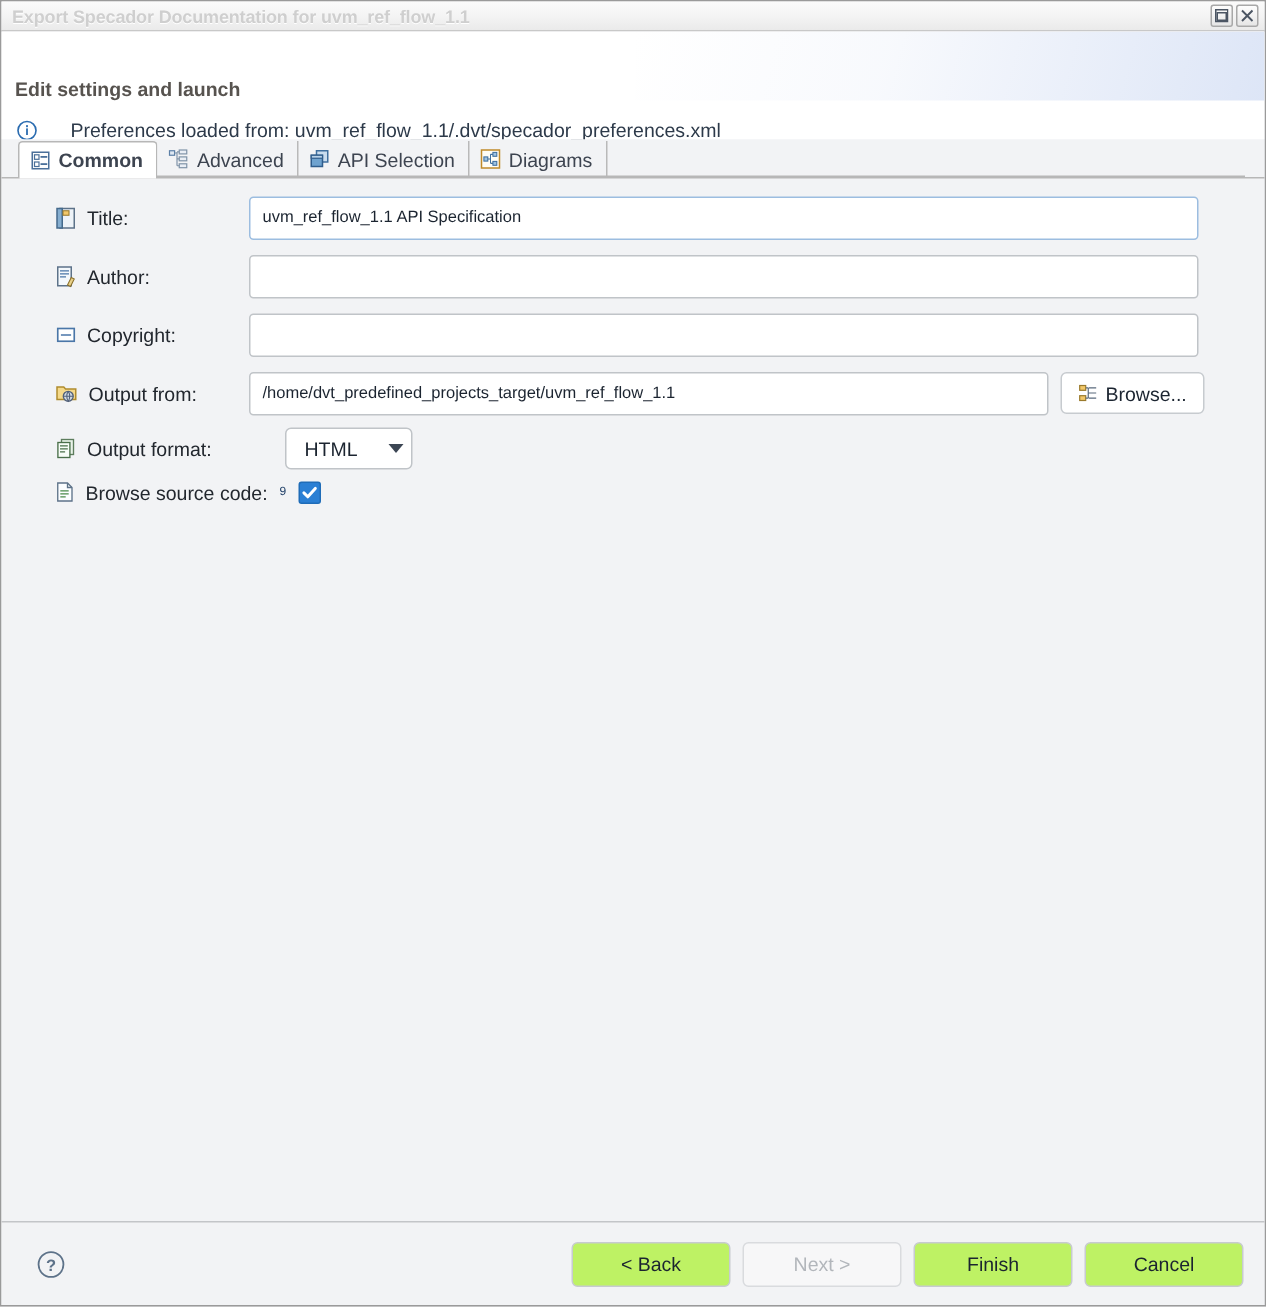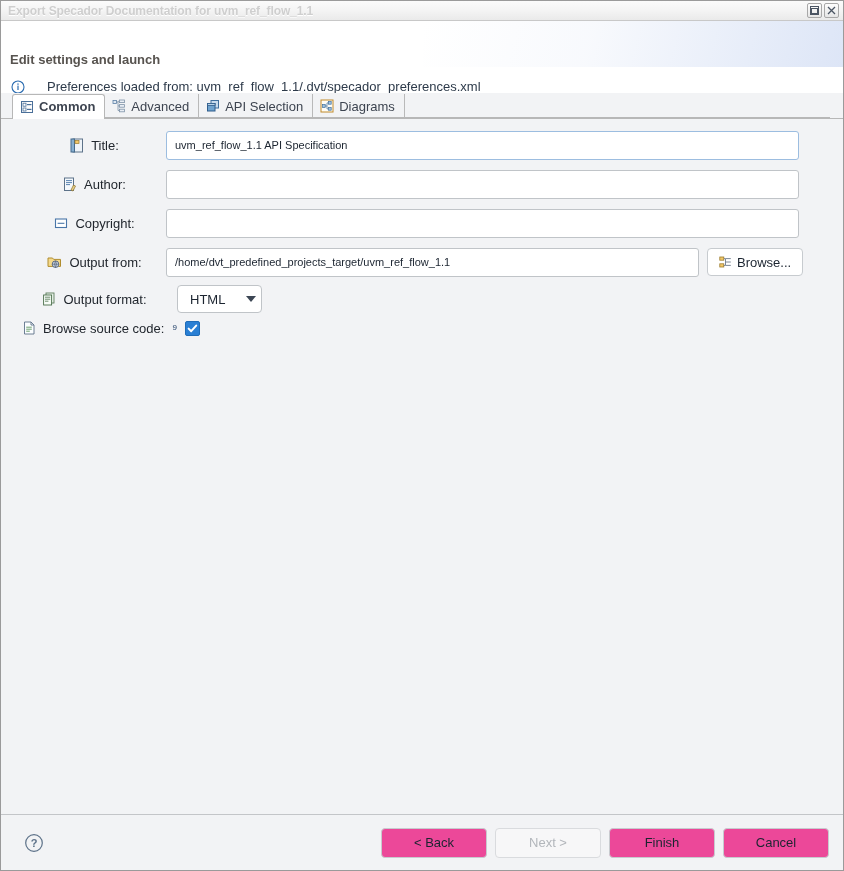--- a/index.html
+++ b/index.html
@@ -172,26 +172,25 @@
     right: 0;
     display: flex;
     align-items: center;
     height: 28px;
   }
   .row-label {
     display: flex;
     align-items: center;
     gap: 7px;
     width: 165px;
-    padding-left: 22px;
+    padding-left: 36px;
     box-sizing: border-box;
     font-size: 13px;
     color: #22272e;
     white-space: nowrap;
-    justify-content: center;
   }
   .label-icon { display: block; flex: 0 0 auto; }
 
   .text-input {
     box-sizing: border-box;
     height: 29px;
     border: 1px solid #c0c4c8;
     border-radius: 3px;
     background: #ffffff;
     font-family: "Liberation Sans", sans-serif;
@@ -281,21 +280,21 @@
     justify-content: center;
     cursor: default;
   }
   .footer-spacer { flex: 1 1 auto; }
   .btn {
     box-sizing: border-box;
     width: 106px;
     height: 30px;
     border: 1px solid #c7cbcf;
     border-radius: 4px;
-    background: #ec4899;
+    background: #bef264;
     font-family: "Liberation Sans", sans-serif;
     font-size: 13px;
     color: #1b2430;
     display: flex;
     align-items: center;
     justify-content: center;
     margin-left: 8px;
     cursor: default;
   }
   .btn.disabled {
@@ -444,21 +443,21 @@
 
     <div class="form-row" style="top:166px;">
       <div class="row-label">
         <svg class="label-icon" width="14" height="14" viewBox="0 0 14 14">
           <rect x="4" y="1" width="8" height="10" fill="#eaf3ea" stroke="#5d7d5d" stroke-width="0.9"></rect>
           <rect x="1.6" y="3" width="8" height="10" fill="#f7fcf7" stroke="#4a6f4a" stroke-width="0.9"></rect>
           <path d="M3 5.2 h5.2 M3 7.2 h5.2 M3 9.2 h3.4" stroke="#4a6f4a" stroke-width="0.8"></path>
         </svg>
         <span>Output format:</span>
       </div>
-      <div class="combo" style="margin-left:11px;gap:21px;">
+      <div class="combo" style="margin-left:24px;gap:21px;">
         <span>HTML</span>
         <span class="caret"></span>
       </div>
     </div>
 
     <div class="form-row" style="top:198px; height:22px;">
       <div class="row-label" style="width:auto;">
         <svg class="label-icon" width="13" height="14" viewBox="0 0 13 14">
           <path d="M1.5 1 h6.5 l3 3 v9 h-9.5 z" fill="#fbfdff" stroke="#5d7289" stroke-width="0.9"></path>
           <path d="M8 1 v3 h3" fill="none" stroke="#5d7289" stroke-width="0.9"></path>

